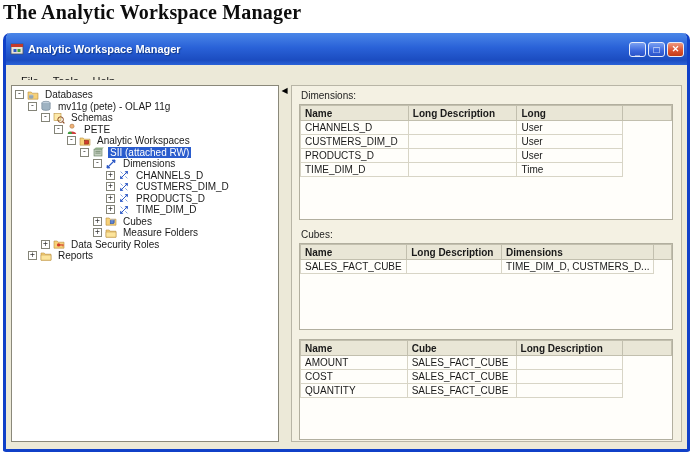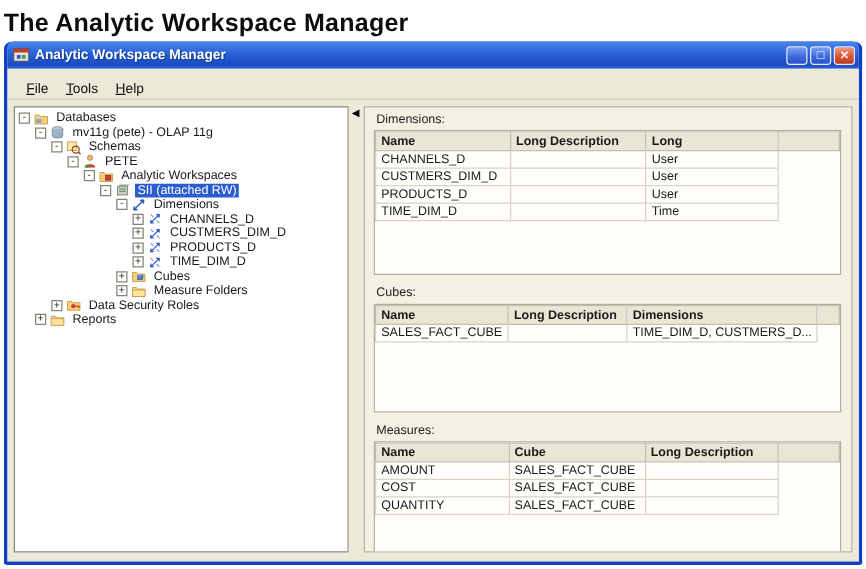--- a/index.html
+++ b/index.html
@@ -1,33 +1,33 @@
 <!DOCTYPE html>
 <html><head>
 <meta charset="utf-8">
 <style>
   html,body{margin:0;padding:0;}
   body{
     width:693px;height:455px;position:relative;background:#ffffff;
     font-family:"Liberation Sans",sans-serif;overflow:hidden;
   }
   .heading{
-    position:absolute;left:3px;top:8px;
-    font-family:Liberation Sans, sans-serif;font-weight:bold;font-size:20px;color:#0d0d0d;
+    position:absolute;left:3px;top:1px;
+    font-family:Liberation Serif, serif;font-weight:bold;font-size:20px;color:#0d0d0d;
     letter-spacing:.2px;
     text-align:right;
   }
   
   .window{
     position:absolute;left:3px;top:33px;width:687px;height:419px;
     box-sizing:border-box;border:3px solid #1040c8;border-top:none;
     border-radius:7px 7px 3px 3px;background:#ece9d8;
   }
   .titlebar{
-    height:22px;border-radius:5px 5px 0 0;
+    height:32px;border-radius:5px 5px 0 0;
     background:linear-gradient(180deg,#4a86e8 0%,#2a62d8 45%,#1b4cc0 85%,#2a62d8 100%);
     display:flex;align-items:center;padding:0 3px 0 4px;
   }
   .app-icon{width:14px;height:14px;display:inline-block;flex:none;}
   .title{color:#fff;font-weight:bold;font-size:11px;margin-left:4px;
     text-shadow:1px 1px 1px #123a8a;white-space:nowrap;}
   .controls{margin-left:auto;display:flex;gap:2px;}
   .wbtn{
     width:17px;height:15px;border-radius:3px;border:1px solid #e6ecfa;
     box-sizing:border-box;display:inline-flex;align-items:center;justify-content:center;
@@ -362,21 +362,20 @@
                   <td>SALES_FACT_CUBE</td>
                   <td></td>
                   <td>TIME_DIM_D, CUSTMERS_D...</td>
                   <td class="nob"></td>
                 </tr>
               </tbody>
             </table>
           </div>
       </div>
       <div class="sec" data-section="2">
-        <div class="sec-label">Measures:</div>
         <div class="viewport vp2">
             <table>
               <colgroup>
                 <col style="width: 108px;">
                 <col style="width: 109px;">
                 <col style="width: 107px;">
                 <col style="width: 50px;">
               </colgroup>
               <thead>
                 <tr>

